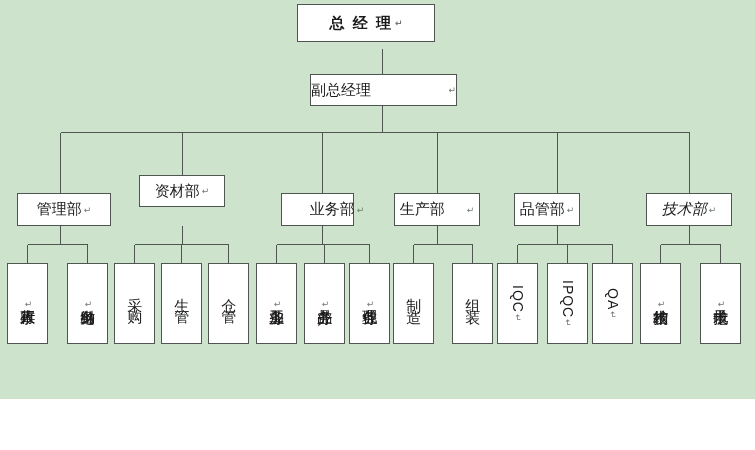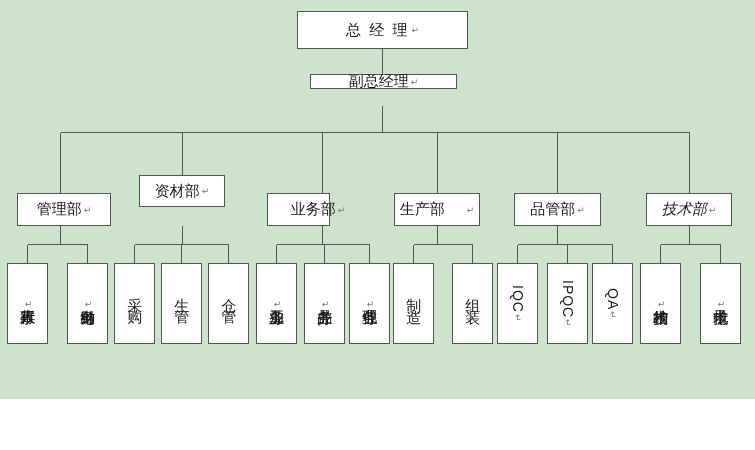--- a/index.html
+++ b/index.html
@@ -105,47 +105,47 @@
       <line x1="413.5" y1="244.5" x2="413.5" y2="263"></line>
       <line x1="472.5" y1="244.5" x2="472.5" y2="263"></line>
       <line x1="517.5" y1="244.5" x2="517.5" y2="263"></line>
       <line x1="567.5" y1="244.5" x2="567.5" y2="263"></line>
       <line x1="612.5" y1="244.5" x2="612.5" y2="263"></line>
       <line x1="660.5" y1="244.5" x2="660.5" y2="263"></line>
       <line x1="720.5" y1="244.5" x2="720.5" y2="263"></line>
     </g>
   </svg>
 
-  <div class="box hbox root" style="left:297px; top:11px; width:171px; height:38px;">
+  <div class="box hbox root" style="left:297px; top:4px; width:138px; height:38px;font-weight:bold;">
     <span>总 经 理</span>
       <span class="ret">↵</span>
   </div>
 
-  <div class="box hbox" style="left:310px; top:74px; width:147px; height:15px;">
+  <div class="box hbox" style="left:310px; top:74px; width:147px; height:32px;justify-content:space-between;">
     <span>副总经理</span>
       <span class="ret">↵</span>
   </div>
 
   <div class="box hbox" style="left:17px; top:193px; width:94px; height:33px;">
     <span>管理部</span>
       <span class="ret">↵</span>
   </div>
   <div class="box hbox" style="left:139px; top:175px; width:86px; height:32px;">
     <span>资材部</span>
       <span class="ret">↵</span>
   </div>
-  <div class="box hbox" style="left:267px; top:193px; width:63px; height:33px;padding-left:39px;">
+  <div class="box hbox" style="left:281px; top:193px; width:73px; height:33px;padding-left:39px;">
     <span>业务部</span>
       <span class="ret">↵</span>
   </div>
   <div class="box hbox" style="left:394px; top:193px; width:86px; height:33px;gap:20px;">
     <span>生产部</span>
       <span class="ret">↵</span>
   </div>
-  <div class="box hbox" style="left:514px; top:193px; width:87px; height:33px;">
+  <div class="box hbox" style="left:514px; top:193px; width:66px; height:33px;">
     <span>品管部</span>
       <span class="ret">↵</span>
   </div>
   <div class="box hbox" style="left:646px; top:193px; width:86px; height:33px;font-style:italic;">
     <span>技术部</span>
       <span class="ret">↵</span>
   </div>
 
   <div class="box vbox" style="left:7px; top:263px; width:41px; height:81px;">
     <span>人事行政</span>

